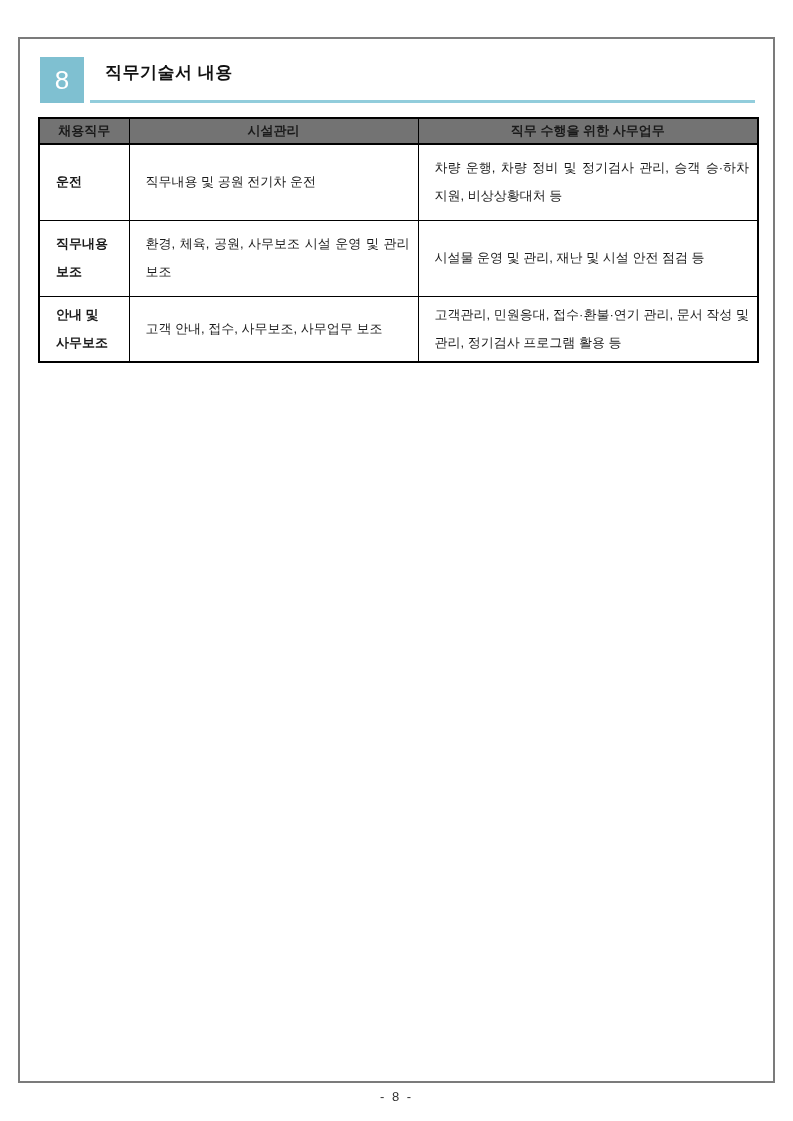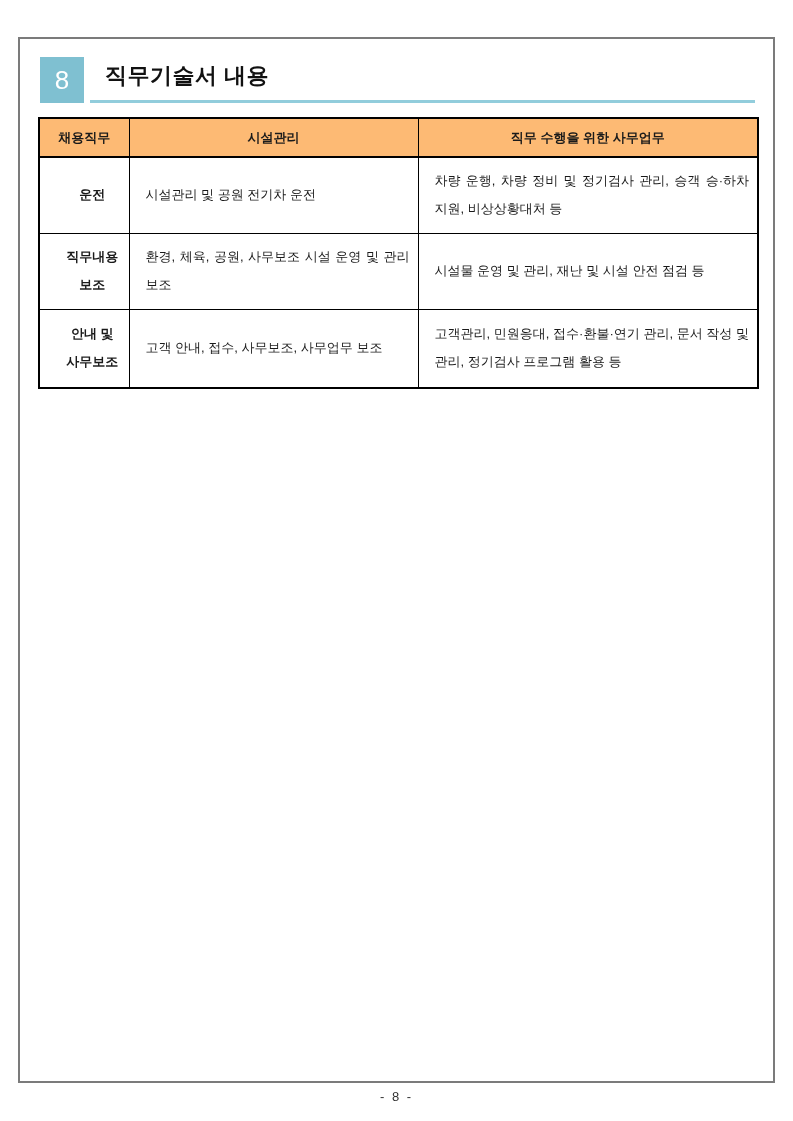--- a/index.html
+++ b/index.html
@@ -34,21 +34,21 @@
     color: #ffffff;
     font-size: 26px;
     display: flex;
     align-items: center;
     justify-content: center;
   }
   .section-title {
     position: absolute;
     left: 105px;
     top: 61px;
-    font-size: 22px;
+    font-size: 17px;
     font-weight: bold;
     color: #111111;
     letter-spacing: 0.5px;
     white-space: nowrap;
   }
   .title-underline {
     position: absolute;
     left: 90px;
     top: 100px;
     width: 665px;
@@ -64,31 +64,31 @@
     border-collapse: collapse;
     table-layout: fixed;
     border: 2px solid #000000;
     font-size: 13px;
   }
   .job-table th, .job-table td {
     border: 1px solid #000000;
     vertical-align: middle;
   }
   .job-table thead th {
-    height: 39px;
-    background: #fdba74;
+    height: 26px;
+    background: #737373;
     font-weight: bold;
     text-align: center;
     border-bottom: 2px solid #000000;
     font-size: 13px;
   }
   .job-table tbody td { height: 76px; padding-left: 16px; }
-  .job-table tbody tr:last-child td { height: 79px; }
+  .job-table tbody tr:last-child td { height: 66px; }
   .cell-position {
-    text-align: center;
+    text-align: left;
     font-weight: bold;
     white-space: pre-line;
     line-height: 2.15;
   }
   .cell-duties, .cell-skills {
     padding: 4px 8px;
     text-align: justify;
     word-break: keep-all;
     line-height: 2.15;
   }
@@ -127,21 +127,21 @@
     <thead>
       <tr>
         <th>채용직무</th>
         <th>시설관리</th>
         <th>직무 수행을 위한 사무업무</th>
       </tr>
     </thead>
     <tbody>
       <tr>
         <td class="cell-position">운전</td>
-        <td class="cell-duties">시설관리 및 공원 전기차 운전</td>
+        <td class="cell-duties">직무내용 및 공원 전기차 운전</td>
         <td class="cell-skills">차량 운행, 차량 정비 및 정기검사 관리, 승객 승·하차 지원, 비상상황대처 등</td>
       </tr>
       <tr>
         <td class="cell-position">직무내용
 보조</td>
         <td class="cell-duties">환경, 체육, 공원, 사무보조 시설 운영 및 관리 보조</td>
         <td class="cell-skills">시설물 운영 및 관리, 재난 및 시설 안전 점검 등</td>
       </tr>
       <tr>
         <td class="cell-position">안내 및

